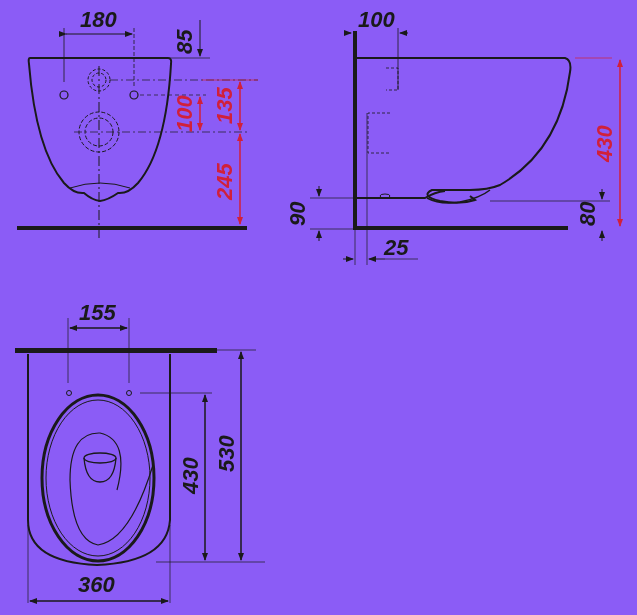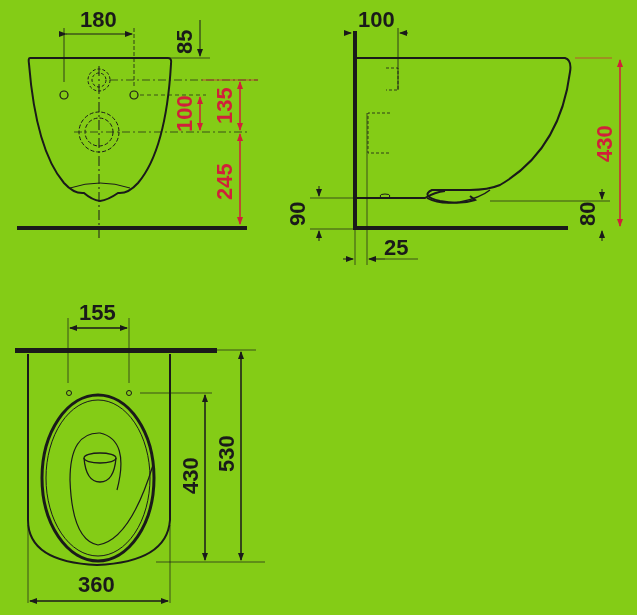--- a/index.html
+++ b/index.html
@@ -1,16 +1,16 @@
 <!DOCTYPE html>
 <html><head>
 <meta charset="utf-8">
 <style>
   html,body{margin:0;padding:0;background:#ffffff;}
-  #canvas{position:relative;width:637px;height:615px;overflow:hidden;background:#84cc16;}
+  #canvas{position:relative;width:637px;height:615px;overflow:hidden;background:#8b5cf6;font-style:italic;}
   svg{position:absolute;left:0;top:0;}
   .dim{font-family:"Liberation Sans",sans-serif;font-weight:bold;font-size:22px;}
   .blk{fill:#1a1a1a;}
   .red{fill:#d1203a;}
 </style>
 </head>
 <body>
 
 <div id="canvas">
 <svg width="637" height="615" viewBox="0 0 637 615" xmlns="http://www.w3.org/2000/svg">

